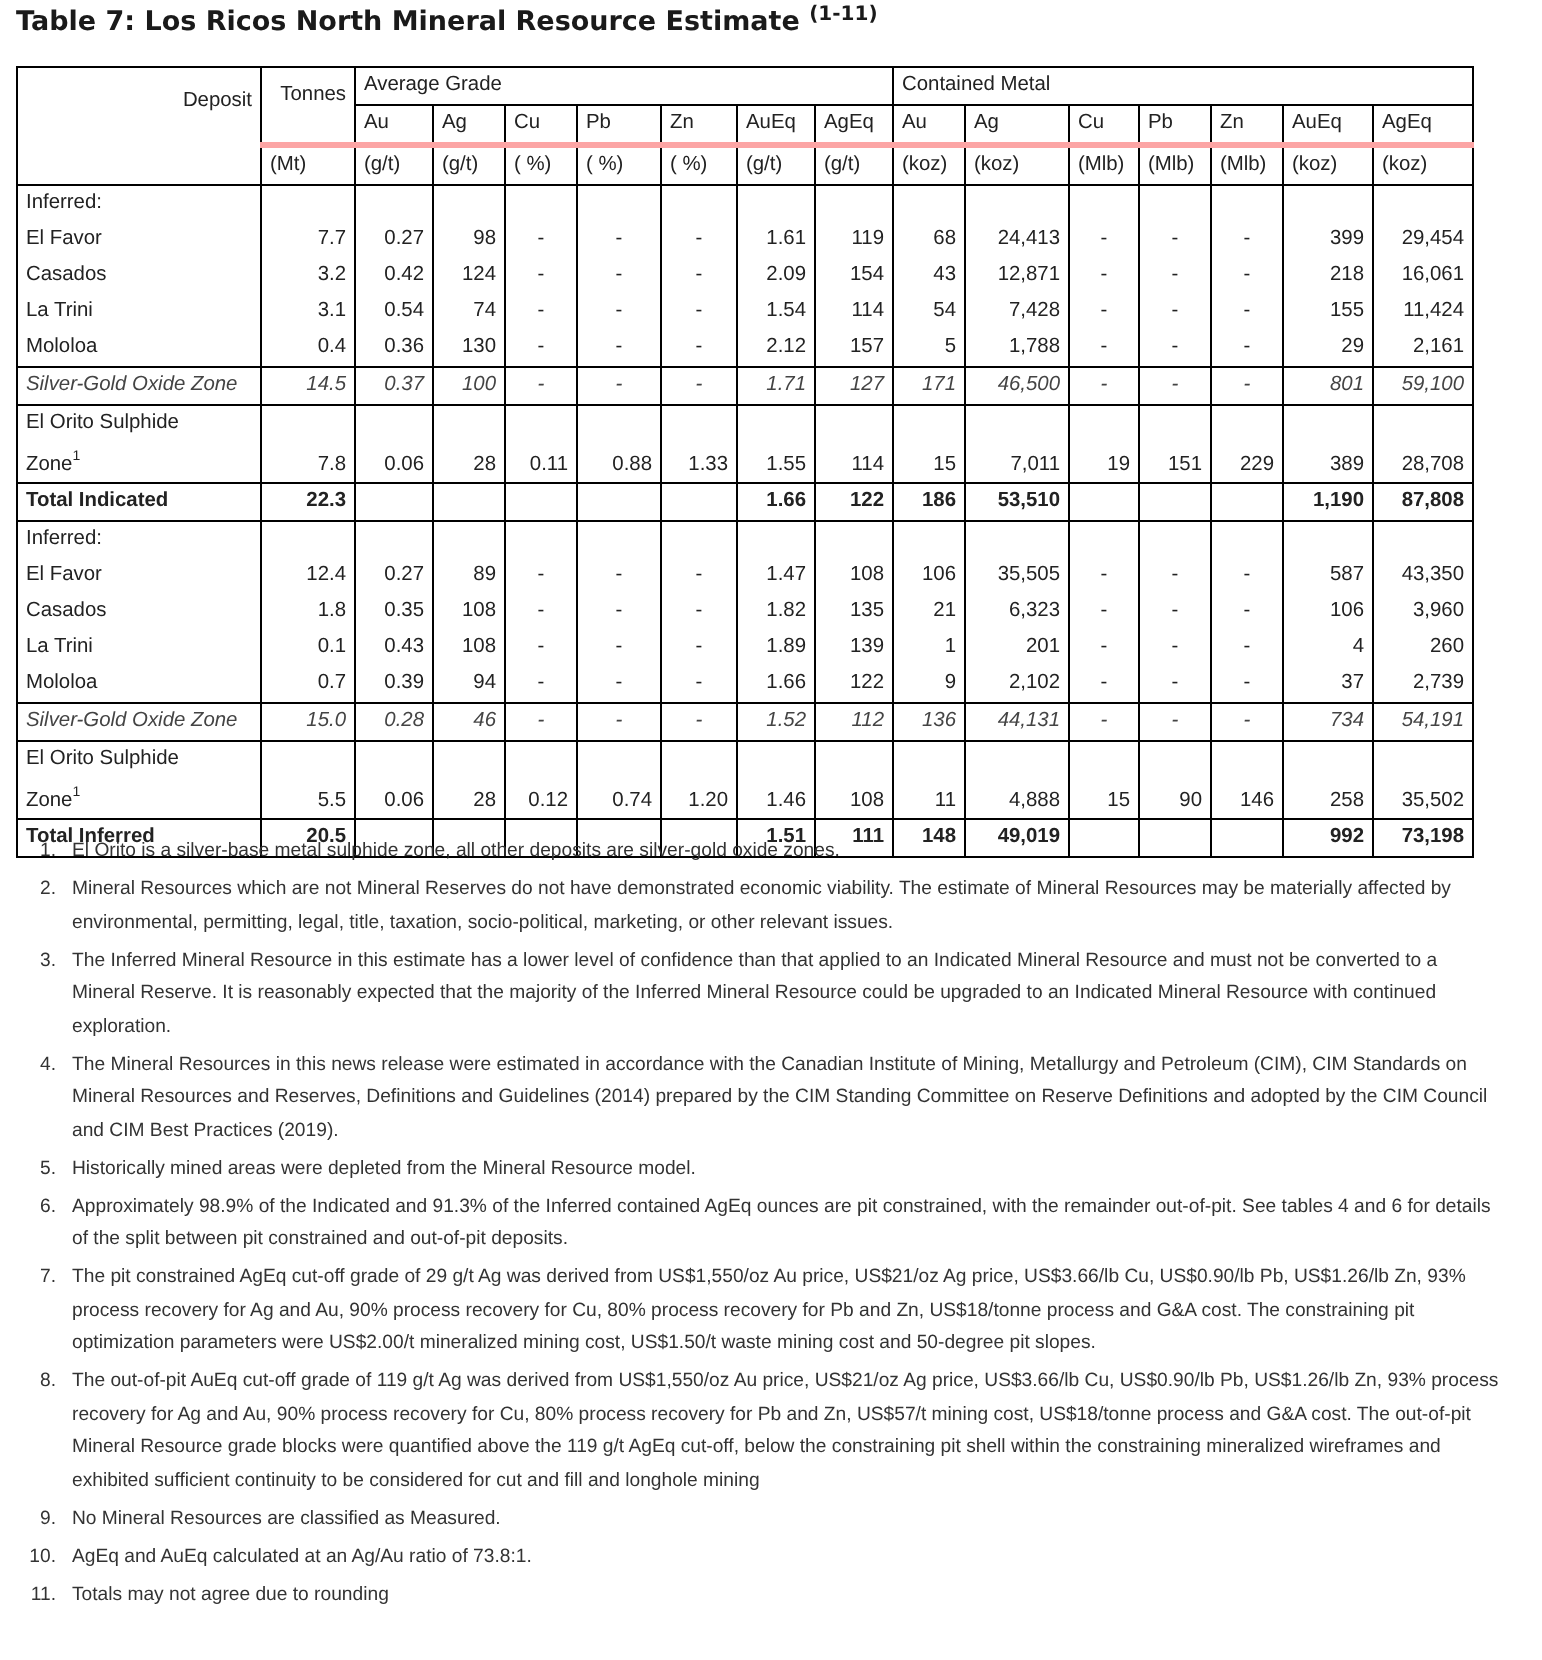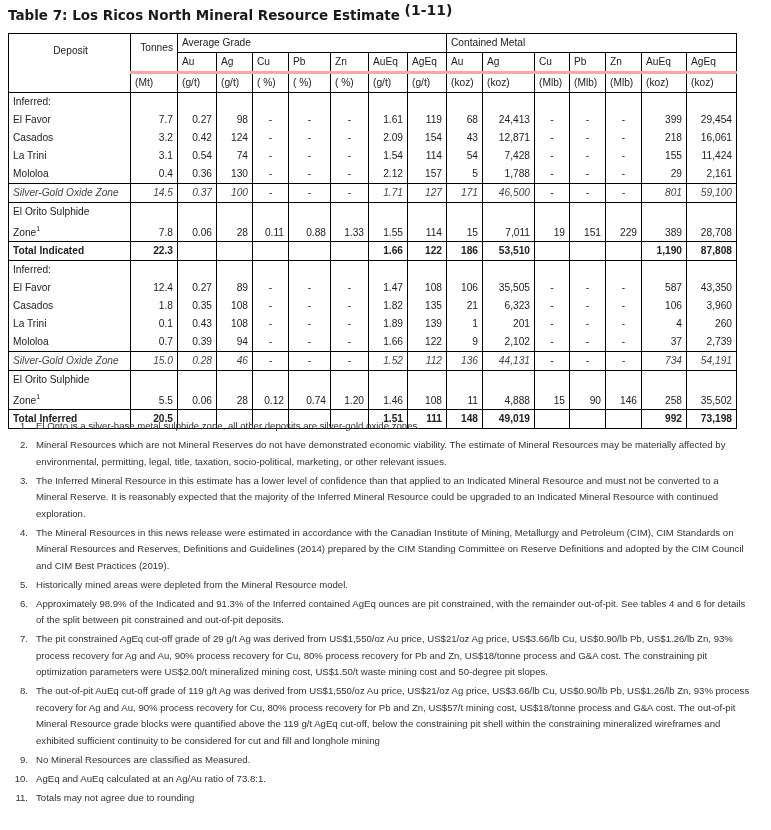--- a/index.html
+++ b/index.html
@@ -5,34 +5,34 @@
     html, body { margin: 0; padding: 0; background: #ffffff; }
     body {
       width: 771px; height: 830px; overflow: hidden; position: relative;
       font-family: "Liberation Sans", sans-serif; color: #222;
     }
     .title {
       position: absolute; left: 8px; top: 2px;
       font-family: "DejaVu Sans", sans-serif; font-weight: bold; font-size: 13.5px;
       color: #1a1a1a; white-space: nowrap;
     }
-    .title sup { font-size: 14px; vertical-align: 5px; font-weight: bold; }
+    .title sup { font-size: 10px; vertical-align: 5px; font-weight: bold; }
     table.res {
       position: absolute; left: 8px; top: 33px;
       border-collapse: collapse; table-layout: fixed;
       font-size: 10.2px; color: #222;
     }
     table.res td, table.res th {
       border-left: 1px solid #000; border-right: 1px solid #000;
       padding: 0 4px; height: 18px; line-height: 18px; white-space: nowrap;
       font-weight: normal;
     }
     table.res { border: 1.5px solid #000; }
     thead th { border: 1px solid #000; text-align: left; }
-    thead th.dep { text-align: center; padding-left: 6px; vertical-align: top; padding-top: 8px; }
+    thead th.dep { text-align: right; padding-left: 6px; vertical-align: top; padding-top: 8px; }
     thead th.ton { vertical-align: top; padding-top: 5px; text-align: right; }
     thead tr.units th { border-top: 3px solid #fca5a5; }
     td.num { text-align: right; }
     td.c { text-align: center; }
     td.dep { text-align: left; padding-left: 6px; }
     tr.sep td { border-top: 1px solid #000; }
     tr.it td { font-style: italic; color: #444; }
     tr.tot td { font-weight: bold; }
     tr.two td { vertical-align: bottom; height: 34px; line-height: 17px; }
     tr.two td.dep { vertical-align: top; }

